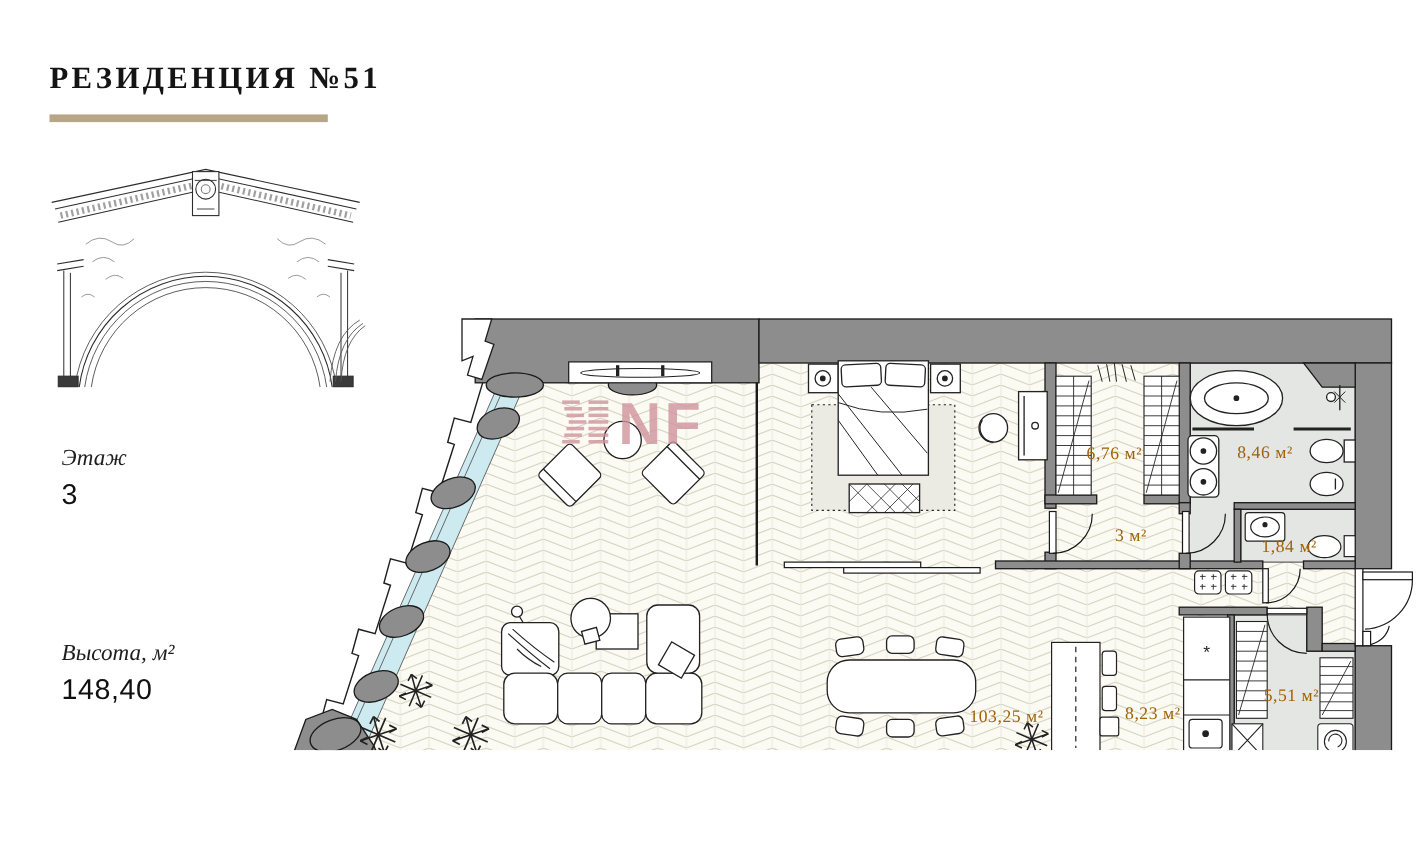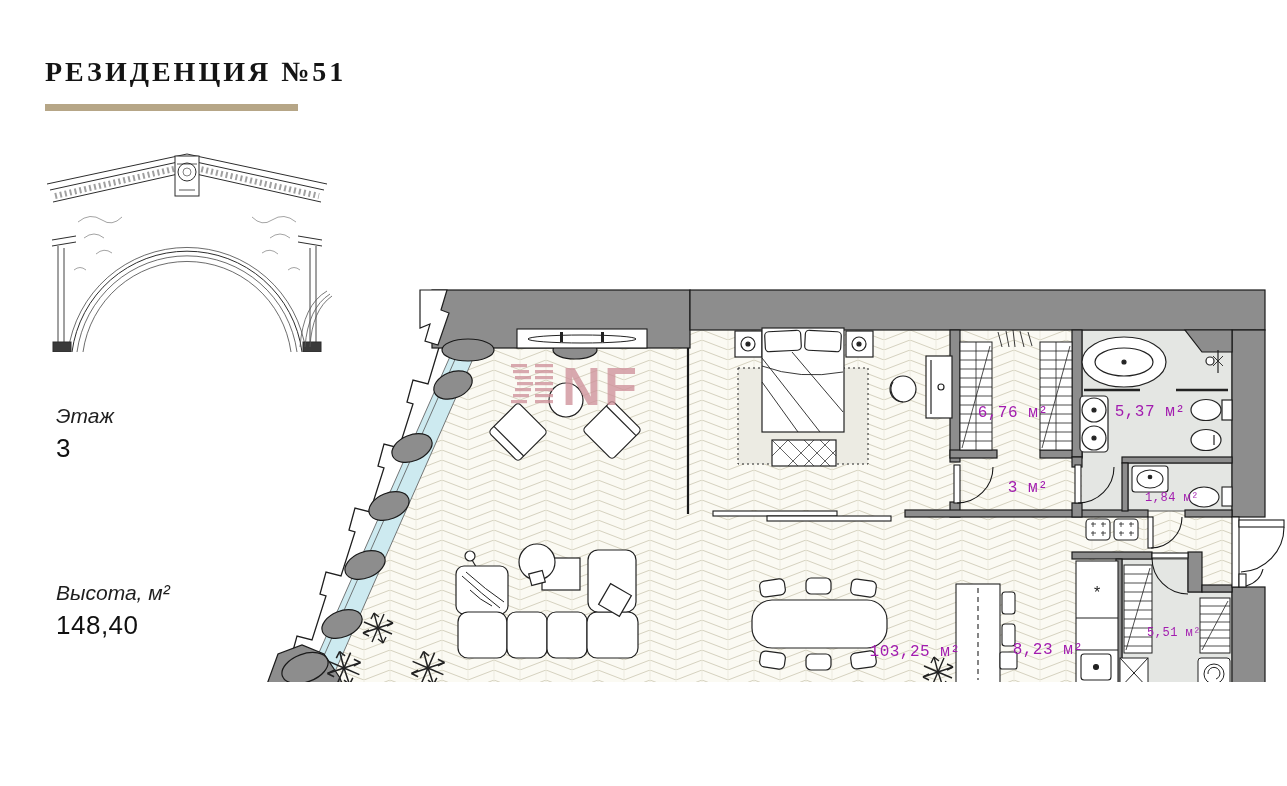--- a/index.html
+++ b/index.html
@@ -3,27 +3,27 @@
 <meta charset="utf-8">
 <style>
   html,body{margin:0;padding:0;background:#fff;}
   .page{position:relative;width:1287px;height:682px;background:#ffffff;overflow:hidden;
         font-family:"Liberation Sans",sans-serif;}
   .title{position:absolute;left:45px;top:56px;font-family:"Liberation Serif",serif;
          font-weight:700;font-size:28px;letter-spacing:3px;color:#141414;white-space:nowrap;}
   .title-rule{position:absolute;left:45px;top:104px;width:253px;height:7px;background:#b6a687;}
   .arch{position:absolute;left:44px;top:150px;}
   .detail{position:absolute;left:56px;}
-  .detail .lbl{font-family:Liberation Sans, sans-serif;font-style:italic;font-size:21px;color:#1e1e1e;}
+  .detail .lbl{font-family:Liberation Serif, serif;font-style:italic;font-size:21px;color:#1e1e1e;}
   .detail .val{margin-top:5px;font-size:26px;color:#101010;letter-spacing:.5px;}
   .d1{top:404px}.d2{top:500px}.d3{top:581px}.d4{top:672px}
   .plan-svg{position:absolute;left:0;top:0;}
-  .room-label{position:absolute;transform:translate(-50%,-50%);font-family:Liberation Mono, monospace;
-         font-size:16px;color:#a21caf;letter-spacing:.5px;white-space:nowrap;}
-  .room-label.small{font-size:12px;}
+  .room-label{position:absolute;transform:translate(-50%,-50%);font-family:Liberation Serif, serif;
+         font-size:16px;color:#a16207;letter-spacing:.5px;white-space:nowrap;}
+  .room-label.small{font-size:16px;}
   .watermark{position:absolute;left:511px;top:362px;display:flex;align-items:flex-end;gap:7px;
          opacity:.78;pointer-events:none;}
   .wm-letters{font-size:54px;font-weight:700;color:#cf929b;letter-spacing:3px;line-height:48px;
          font-family:"Liberation Sans",sans-serif;}
   .wm-box{width:106px;height:40px;background:#cf929b;display:flex;align-items:center;justify-content:center;
          clip-path:polygon(0 0,86% 0,100% 50%,86% 100%,0 100%);}
   .wm-box span{color:#fdf3f3;font-size:19px;letter-spacing:7px;padding-left:4px;}
 </style>
 </head>
 <body>
@@ -330,21 +330,21 @@
       <rect x="1198" y="658" width="32" height="32" rx="3"></rect>
       <circle cx="1214" cy="674" r="10"></circle>
         <path d="M1208,674 a6,6 0 1 1 8,5" fill="none"></path>
     </g>
   </svg>
 
   <div class="room-label" style="left:915px;top:652px">103,25 м²</div>
   <div class="room-label" style="left:1048px;top:650px">8,23 м²</div>
   <div class="room-label" style="left:1013px;top:413px">6,76 м²</div>
   <div class="room-label" style="left:1028px;top:488px">3 м²</div>
-  <div class="room-label" style="left:1150px;top:412px">5,37 м²</div>
+  <div class="room-label" style="left:1150px;top:412px">8,46 м²</div>
   <div class="room-label small" style="left:1172px;top:498px">1,84 м²</div>
   <div class="room-label small" style="left:1174px;top:633px">5,51 м²</div>
 
   <div class="watermark">
     <svg width="44" height="48" viewBox="0 0 44 48">
       <g fill="#cf929b">
         <rect x="0" y="2" width="16" height="3.2"></rect>
           <rect x="2" y="8" width="16" height="3.2"></rect>
         <rect x="4" y="14" width="16" height="3.2"></rect>
           <rect x="6" y="20" width="16" height="3.2"></rect>

